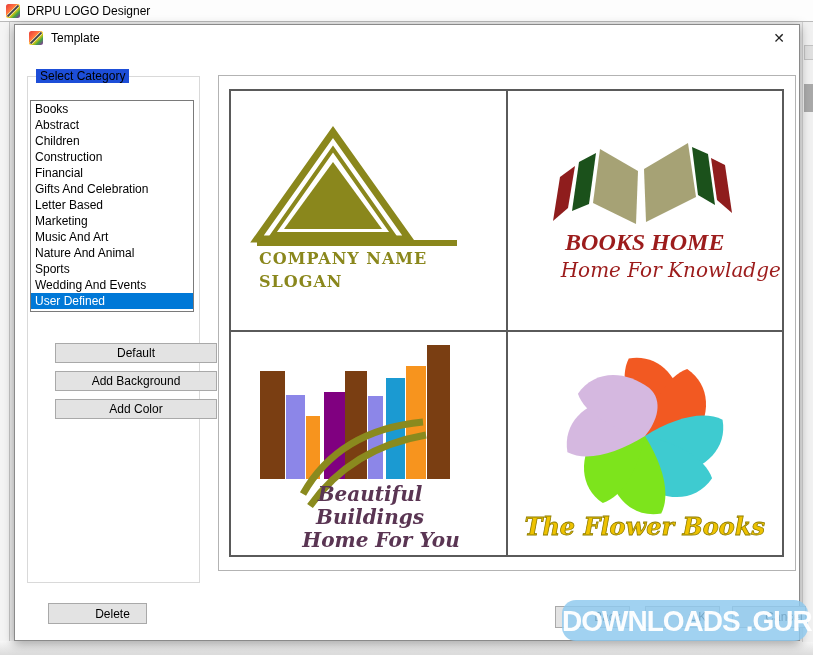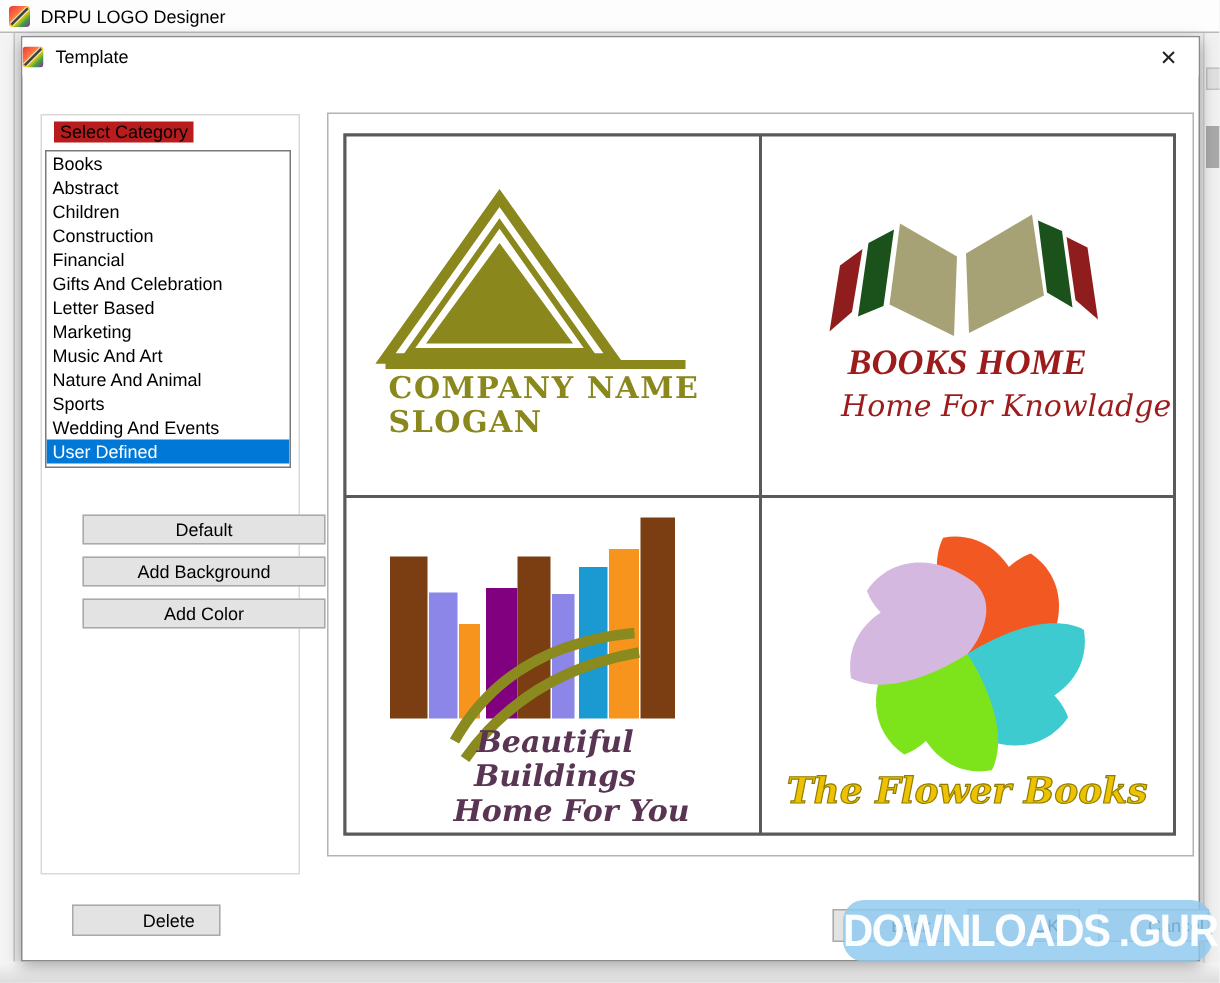--- a/index.html
+++ b/index.html
@@ -12,44 +12,44 @@
   .left-edge{position:absolute;left:0;top:22px;width:9px;height:633px;background:#f4f4f4;border-right:1px solid #c6c6c6;}
   .bottom-strip{position:absolute;left:0;top:641px;width:813px;height:14px;
        background:linear-gradient(#f7f7f7,#dcdcdc);border-bottom:2px solid #c2c2c2;}
   .win-scrollbar{position:absolute;left:802px;top:22px;width:11px;height:620px;background:#f1f1f1;border-left:1px solid #d2d2d2;}
   .win-scroll-btn{position:absolute;left:1px;top:23px;width:9px;height:13px;background:#e0e0e0;border:1px solid #c2c2c2;}
   .win-scroll-thumb{position:absolute;left:1px;top:62px;width:9px;height:28px;background:#a9a9a9;}
   
   .dialog{position:absolute;left:14px;top:24px;width:786px;height:617px;background:#fff;
        border:1px solid #8a8a8a;box-shadow:0 3px 10px rgba(0,0,0,.35);box-sizing:border-box;}
   .dialog-header{position:absolute;left:0;top:0;width:100%;height:26px;background:#fff;
-       display:flex;align-items:center;gap:8px;padding-left:0;box-sizing:border-box;}
+       display:flex;align-items:center;gap:8px;padding-left:14px;box-sizing:border-box;}
   .dialog-title{font-size:12px;}
   .close-btn{position:absolute;right:6px;top:2px;width:28px;height:22px;display:flex;align-items:center;justify-content:center;
        font-size:14px;color:#222;cursor:pointer;}
   
   .groupbox{position:absolute;left:12px;top:51px;width:171px;height:505px;border:1px solid #d9d9d9;}
-  .group-label{position:absolute;left:8px;top:-8px;background:#b91c1c;padding:0 4px;font-size:12px;margin-top:12px;}
+  .group-label{position:absolute;left:8px;top:-8px;background:#1d4ed8;padding:0 4px;font-size:12px;}
   .listbox{position:absolute;left:15px;top:75px;width:164px;height:212px;border:1px solid #7a7a7a;
        background:#fff;overflow:hidden;box-sizing:border-box;}
   .li{font-size:12px;line-height:16px;height:16px;padding-left:4px;white-space:nowrap;cursor:default;}
   .li.selected{background:#0078d7;color:#fff;}
   .btn{background:#e3e3e3;border:1px solid #a9a9a9;font-size:12px;font-family:"Liberation Sans",sans-serif;
        color:#000;display:flex;align-items:center;justify-content:center;box-sizing:border-box;cursor:pointer;margin-left:24px;}
   .side-btn{position:absolute;left:16px;width:162px;height:20px;}
   
   .tpanel{position:absolute;left:203px;top:50px;width:578px;height:496px;border:1px solid #b3b3b3;box-sizing:border-box;}
   .grid{position:absolute;left:10px;top:13px;width:555px;height:468px;display:grid;
        grid-template-columns:1fr 1fr;grid-template-rows:239px 1fr;gap:2px;background:#5a5a5a;
        border:2px solid #5a5a5a;box-sizing:border-box;}
   .cell{background:#fff;position:relative;overflow:hidden;cursor:pointer;}
   .cell svg{position:absolute;left:0;top:0;}
   
   .logo1-text{position:absolute;left:28px;top:156px;font-family:"DejaVu Serif",serif;font-weight:700;
-       font-size:20px;line-height:23px;letter-spacing:1px;color:#8a871c;}
+       font-size:16px;line-height:23px;letter-spacing:1px;color:#8a871c;}
   
   .logo2-l1{position:absolute;left:0;top:138px;width:100%;text-align:center;font-family:"Liberation Serif",serif;
        font-style:italic;font-weight:700;font-size:24px;color:#9c1c1c;}
   .logo2-l2{position:absolute;left:26px;top:167px;width:100%;text-align:center;font-family:"DejaVu Serif",serif;
        font-style:italic;font-size:20px;color:#9c1c1c;}
   
   .logo3-text{position:absolute;left:30px;top:151px;width:218px;text-align:center;font-family:"DejaVu Serif",serif;
        font-style:italic;font-weight:700;font-size:20px;line-height:23px;color:#5a3553;}
   .logo3-text .l2{padding-left:22px;}
   

